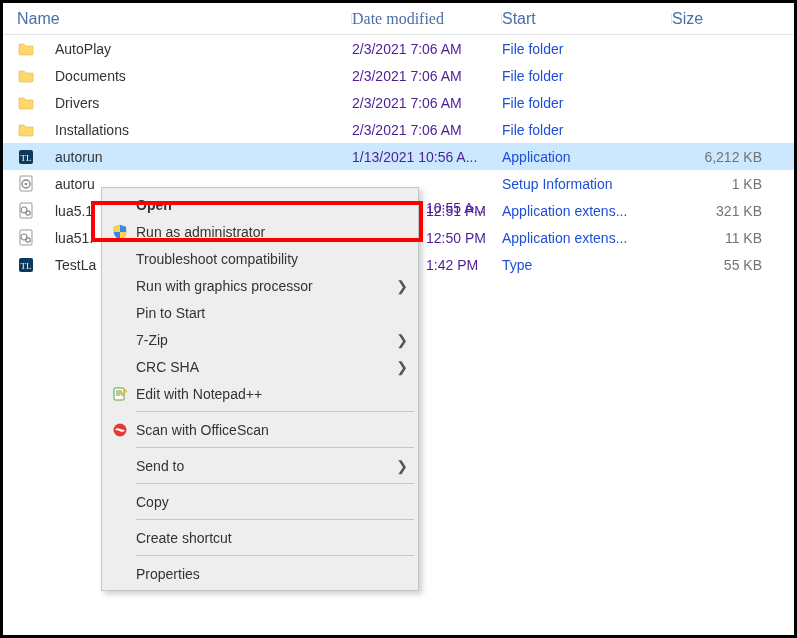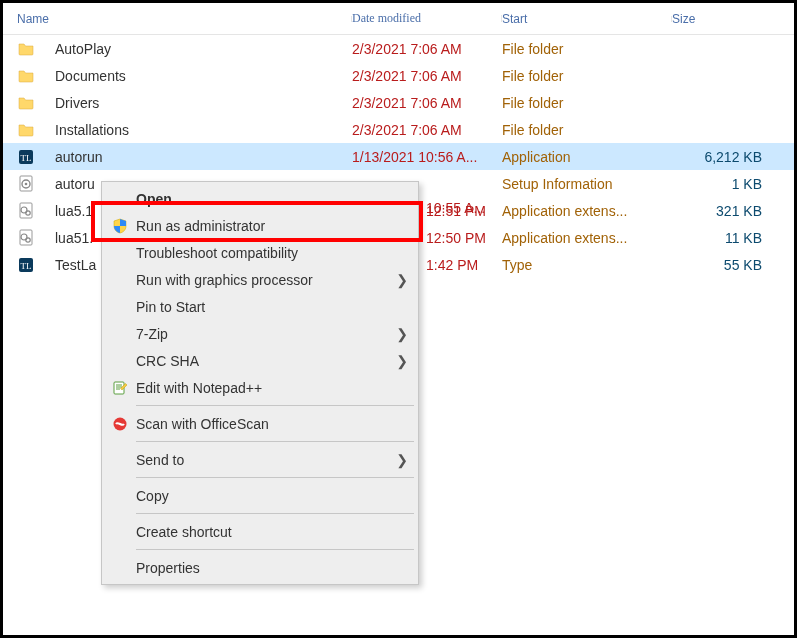--- a/index.html
+++ b/index.html
@@ -18,21 +18,21 @@
     position: relative;
     overflow: hidden;
     background: #fff;
   }
   .header-row {
     display: flex;
     align-items: center;
     height: 32px;
     border-bottom: 1px solid #e5e5e5;
     padding-left: 14px;
-    font-size: 12px;
+    font-size: 16px;
     color: #4a6ea9;
   }
   .col-name { width: 335px; }
   .col-date { width: 150px; font-family: Liberation Serif, serif; }
   .col-type { width: 170px; }
   .col-size { width: 100px; text-align: left; }
   .header-row .col {
     padding-right: 8px;
     position: relative;
   }
@@ -56,37 +56,37 @@
     background: #cce8ff;
   }
   .cell-name {
     width: 335px;
     display: flex;
     align-items: center;
     gap: 20px;
     white-space: nowrap;
     overflow: hidden;
   }
-  .cell-date { width: 150px; color: #b91c1c; white-space: nowrap; overflow: hidden; text-overflow: ellipsis; }
-  .cell-type { width: 170px; color: #a16207; white-space: nowrap; overflow: hidden; text-overflow: ellipsis; }
-  .cell-size { width: 90px; text-align: right; color: #0c4a6e; }
+  .cell-date { width: 150px; color: #4c1d95; white-space: nowrap; overflow: hidden; text-overflow: ellipsis; }
+  .cell-type { width: 170px; color: #1d4ed8; white-space: nowrap; overflow: hidden; text-overflow: ellipsis; }
+  .cell-size { width: 90px; text-align: right; color: #737373; }
   .icon {
     width: 18px;
     height: 18px;
     display: inline-flex;
     align-items: center;
     justify-content: center;
     flex-shrink: 0;
     text-align: center;
   }
   
   .context-menu {
     position: absolute;
     left: 98px;
-    top: 178px;
+    top: 184px;
     width: 318px;
     background: #eeeeee;
     border: 1px solid #c6c6c6;
     box-shadow: 3px 3px 6px rgba(0,0,0,0.2);
     padding: 3px 2px;
   }
   .menu-item {
     display: flex;
     align-items: center;
     height: 27px;

